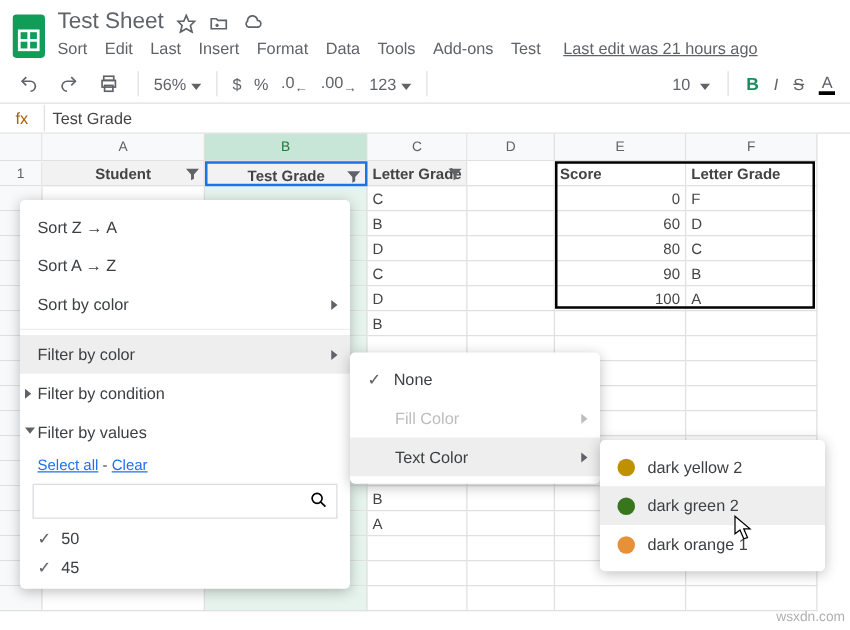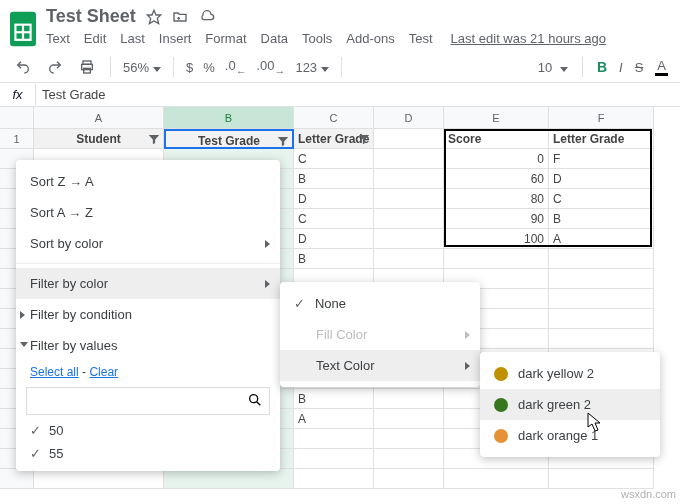--- a/index.html
+++ b/index.html
@@ -1,34 +1,34 @@
 <!DOCTYPE html>
 <html><head>
 <meta charset="utf-8">
 <style>
   * { box-sizing: border-box; margin: 0; padding: 0; }
   body { font-family: Arial, sans-serif; font-size: 13px; color: #444; background: #fff; width: 680px; height: 504px; overflow: hidden; position: relative; }
   .top-bar { display: flex; align-items: center; padding: 6px 10px 0 10px; gap: 10px; }
   .sheets-logo { width: 26px; height: 36px; position: relative; flex-shrink: 0; }
   .sheets-logo svg { width: 100%; height: 100%; }
   .title-area { flex: 1; }
-  .title-row { display: flex; align-items: center; gap: 10px; font-weight: bold; }
+  .title-row { display: flex; align-items: flex-end; gap: 10px; }
   .doc-title { font-size: 18px; color: #5f6368; }
   .title-icon { color: #5f6368; display:inline-flex; }
   .menu-row { display: flex; gap: 14px; color: #5f6368; font-size: 13px; padding: 4px 0 6px 0; }
   .menu-row span { cursor: pointer; }
   .last-edit { text-decoration: underline; color: #5f6368; margin-left: 4px; }
   .toolbar { display: flex; align-items: center; gap: 10px; padding: 4px 12px; border-bottom: 1px solid #e0e0e0; color: #5f6368; }
   .toolbar .sep { width:1px; height:20px; background:#e0e0e0; margin:0 2px; }
   .toolbar svg { width: 16px; height: 16px; }
   .tb-btn { display:inline-flex; align-items:center; justify-content:center; width:22px; height:22px; cursor:pointer; }
   .tb-text { font-size: 13px; color:#5f6368; }
   .bold-b { font-weight: bold; color: #1a8d5f; font-size: 14px; }
   .formula-bar { display:flex; align-items:center; border-bottom:1px solid #e0e0e0; height:24px; }
-  .formula-bar .fx { width:36px; text-align:center; font-style: italic; color:#0f172a; border-right:1px solid #e0e0e0; padding:3px 0; }
+  .formula-bar .fx { width:36px; text-align:center; color:#a16207; border-right:1px solid #e0e0e0; padding:3px 0; }
   .formula-bar .cell-content { padding-left:6px; color:#444; }
   .sheet-area { position: relative; display:flex; }
   .col-headers { display:flex; position:absolute; left:34px; top:0; }
   .col-header, .row-header-cell { background:#f8f9fa; border-right:1px solid #e0e0e0; border-bottom:1px solid #e0e0e0; color:#5f6368; font-size:11px; text-align:center; }
   .corner { width:34px; height:22px; background:#f8f9fa; border-right:1px solid #e0e0e0; border-bottom:1px solid #e0e0e0; }
   .col-header { height:22px; line-height:22px; }
   .col-header.active { background:#c8e6d8; color:#188038; }
   .cell { border-right:1px solid #e0e0e0; border-bottom:1px solid #e0e0e0; height:20px; line-height:20px; padding:0 4px; font-size:12px; overflow:hidden; white-space:nowrap; }
   .row-header-cell { width:34px; height:20px; line-height:20px; }
   .cell.bold { font-weight:bold; text-align:center; background:#f2f2f2; }
@@ -87,21 +87,21 @@
             <line x1="8" y1="14" x2="12" y2="14"></line>
           </svg>
         </span>
       <span class="title-icon">
           <svg width="18" height="16" viewBox="0 0 24 24" fill="none" stroke="#5f6368" stroke-width="2">
             <path d="M18 16a4 4 0 0 0 0-8 6 6 0 0 0-12 1 4 4 0 0 0 1 7h11z"></path>
           </svg>
         </span>
     </div>
     <div class="menu-row">
-      <span>Text</span>
+      <span>Sort</span>
       <span>Edit</span>
       <span>Last</span>
       <span>Insert</span>
       <span>Format</span>
       <span>Data</span>
       <span>Tools</span>
       <span>Add-ons</span>
       <span>Test</span>
       <span class="last-edit">Last edit was 21 hours ago</span>
     </div>
@@ -335,21 +335,21 @@
           <circle cx="10" cy="10" r="6"></circle>
           <line x1="20" y1="20" x2="14.5" y2="14.5"></line>
         </svg></span>
   </div>
   <div class="value-item">
       <span class="check">✓</span>
       <span>50</span>
     </div>
   <div class="value-item">
       <span class="check">✓</span>
-      <span>55</span>
+      <span>45</span>
     </div>
 </div>
 
 <div class="context-menu sub1">
   <div class="item">
       <span class="check" style="margin-right:10px">✓</span>
       <span>None</span>
     </div>
   <div class="item disabled">
       <span style="width:22px"></span>

